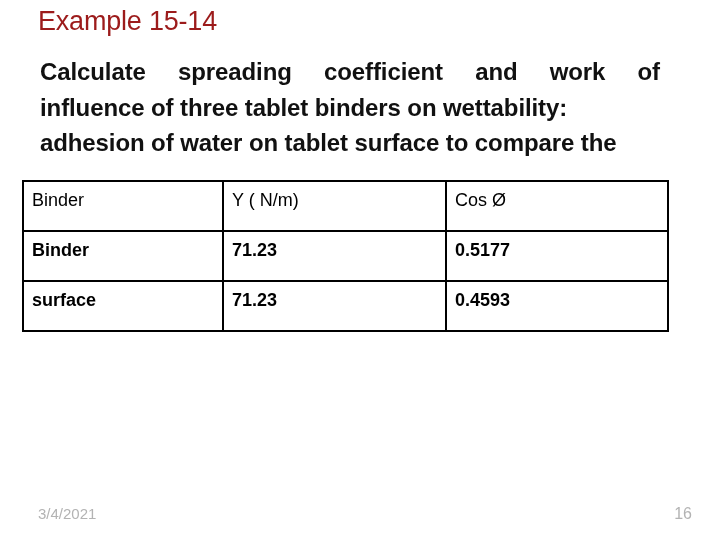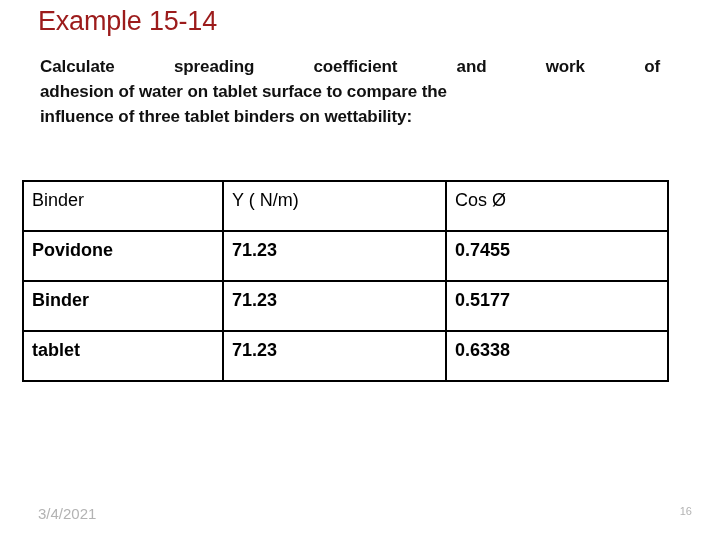--- a/index.html
+++ b/index.html
@@ -37,21 +37,21 @@
     line-height: 1.15;
     white-space: nowrap;
   }
 
   
   .body-text {
     position: absolute;
     left: 40px;
     top: 54px;
     width: 620px;
-    font-size: 17px;
+    font-size: 24px;
     font-weight: bold;
     color: #111111;
     line-height: 1.48;
     text-align: justify;
     text-justify: inter-word;
     letter-spacing: -0.1px;
   }
   .body-text .ln {
     display: block;
   }
@@ -102,66 +102,61 @@
     left: 38px;
     top: 0;
     font-size: 15px;
     color: #b3b3b3;
     font-family: "Liberation Sans", sans-serif;
   }
   .footer-page {
     position: absolute;
     right: 28px;
     top: 0;
-    font-size: 11px;
+    font-size: 16px;
     color: #b3b3b3;
     font-family: "Liberation Sans", sans-serif;
   }
 </style>
 </head>
 <body>
 
 <div class="slide">
 
   <div class="slide-title">Example 15-14</div>
 
   <div class="body-text">
     <span class="ln justify">Calculate spreading coefficient and work of</span>
+    <span class="ln">influence of three tablet binders on wettability:</span>
     <span class="ln">adhesion of water on tablet surface  to compare the</span>
-    <span class="ln">influence of three tablet binders on wettability:</span>
   </div>
 
   <table class="data-table">
     <colgroup>
       <col class="col-binder">
       <col class="col-gamma">
       <col class="col-cos">
     </colgroup>
     <thead>
       <tr>
         <td>Binder</td>
         <td>Y ( N/m)</td>
         <td>Cos Ø</td>
       </tr>
     </thead>
     <tbody>
       <tr>
-        <td>Povidone</td>
-        <td>71.23</td>
-        <td>0.7455</td>
-      </tr>
-      <tr>
         <td>Binder</td>
         <td>71.23</td>
         <td>0.5177</td>
       </tr>
       <tr>
-        <td>tablet</td>
+        <td>surface</td>
         <td>71.23</td>
-        <td>0.6338</td>
+        <td>0.4593</td>
       </tr>
     </tbody>
   </table>
 
   <div class="footer">
     <span class="footer-date">3/4/2021</span>
     <span class="footer-page">16</span>
   </div>
 
 </div>

